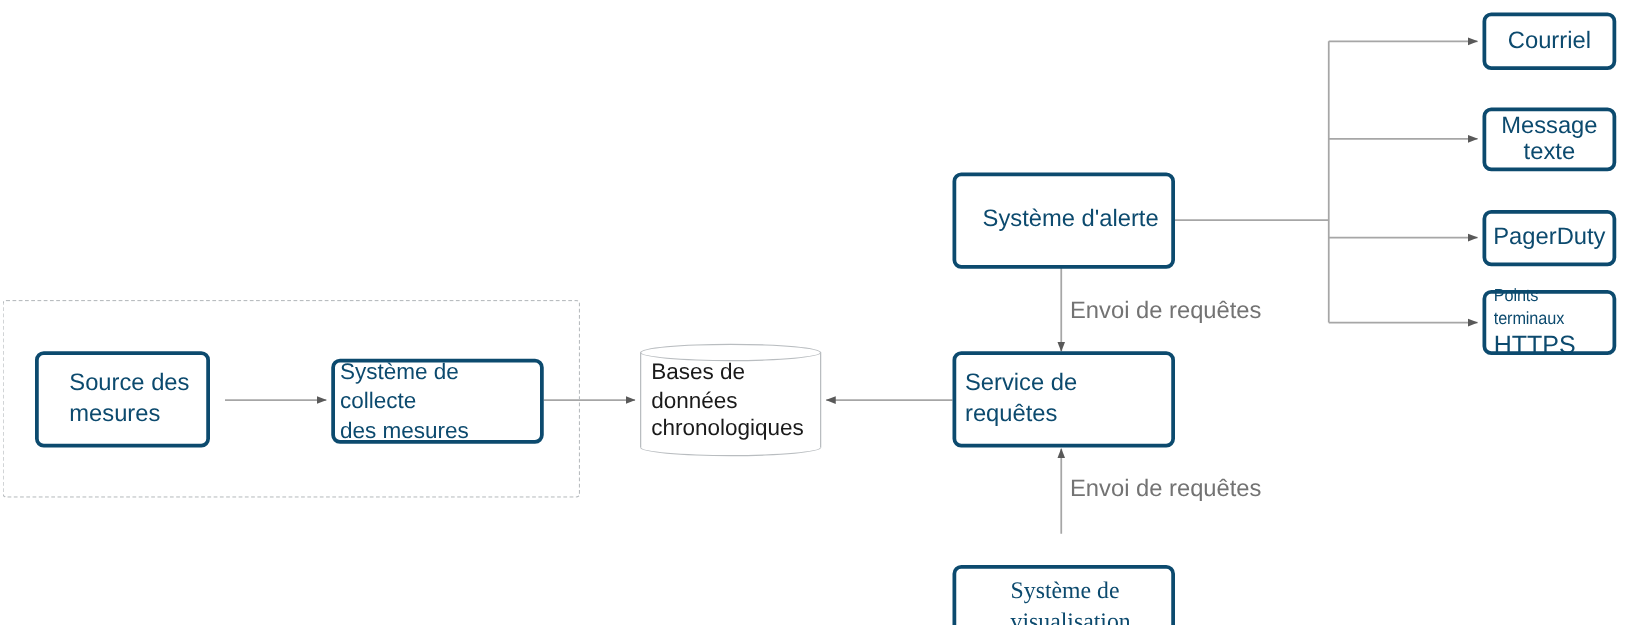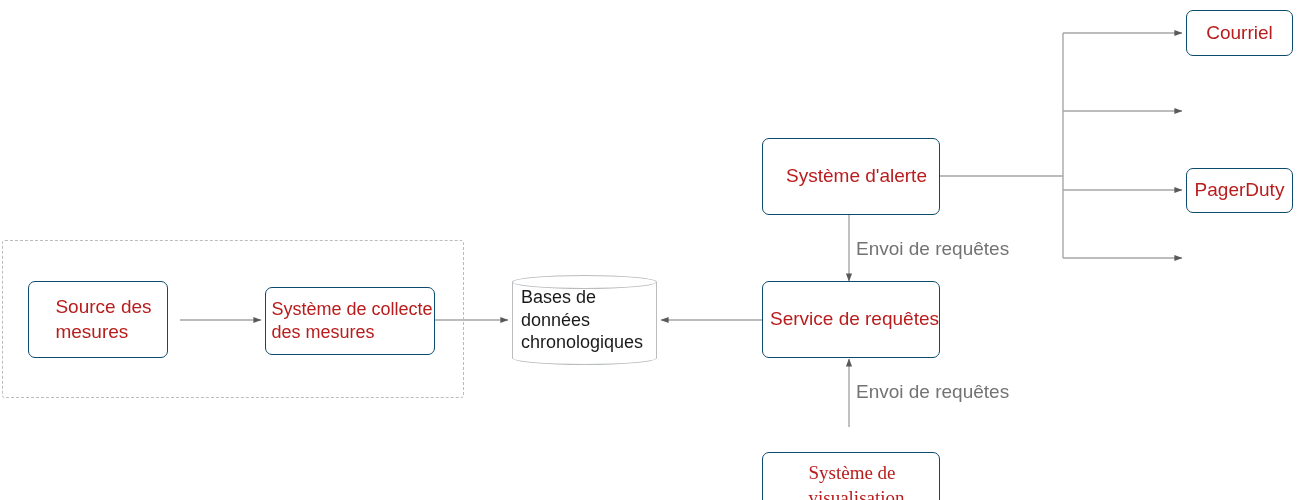--- a/index.html
+++ b/index.html
@@ -11,26 +11,26 @@
     overflow:hidden;
     position:relative;
   }
   #canvas{position:absolute;left:0;top:0;width:1312px;height:500px;}
   svg.links{position:absolute;left:0;top:0;width:1312px;height:500px;}
 
   .node{
     position:absolute;
     box-sizing:border-box;
     background:#ffffff;
-    border:1px solid #0c4a6e;
+    border:3px solid #0c4a6e;
     border-radius:7px;
     display:flex;
     align-items:center;
     line-height:1.30;
-    color:#b91c1c;
+    color:#0c4a6e;
   }
   .node span{display:block;white-space:pre-line;}
 
   .n-left{justify-content:center;padding-left:11px;}
   .n-center{justify-content:center;text-align:center;}
 
   
   .group-box{
     position:absolute;
     box-sizing:border-box;
@@ -149,22 +149,30 @@
 
   <div class="node n-left" style="left:762px;top:452px;width:178px;height:68px;font-size:19px;font-family:Liberation Serif, serif;">
     <span>Système de
 visualisation</span>
   </div>
 
   <div class="node n-center" style="left:1186px;top:10px;width:107px;height:46px;font-size:19px;">
     <span>Courriel</span>
   </div>
 
+  <div class="node n-center" style="left:1186px;top:86px;width:107px;height:51px;font-size:19px;line-height:1.10;">
+    <span>Message
+texte</span>
+  </div>
 
   <div class="node n-center" style="left:1186px;top:168px;width:107px;height:45px;font-size:19px;">
     <span>PagerDuty</span>
   </div>
 
+  <div class="node" style="left:1186px;top:232px;width:107px;height:52px;flex-direction:column;justify-content:center;align-items:flex-start;padding-left:6px;">
+    <span style="font-size:14px;letter-spacing:-0.1px;font-stretch:condensed;transform:scaleX(0.93);transform-origin:left center;">Points terminaux</span>
+    <span style="font-size:20px;">HTTPS</span>
+  </div>
 
   <div class="edge-label" style="left:856px;top:238px;font-size:19px;">Envoi de requêtes</div>
   <div class="edge-label" style="left:856px;top:381px;font-size:19px;">Envoi de requêtes</div>
 
 </div>
 
 </body></html>

